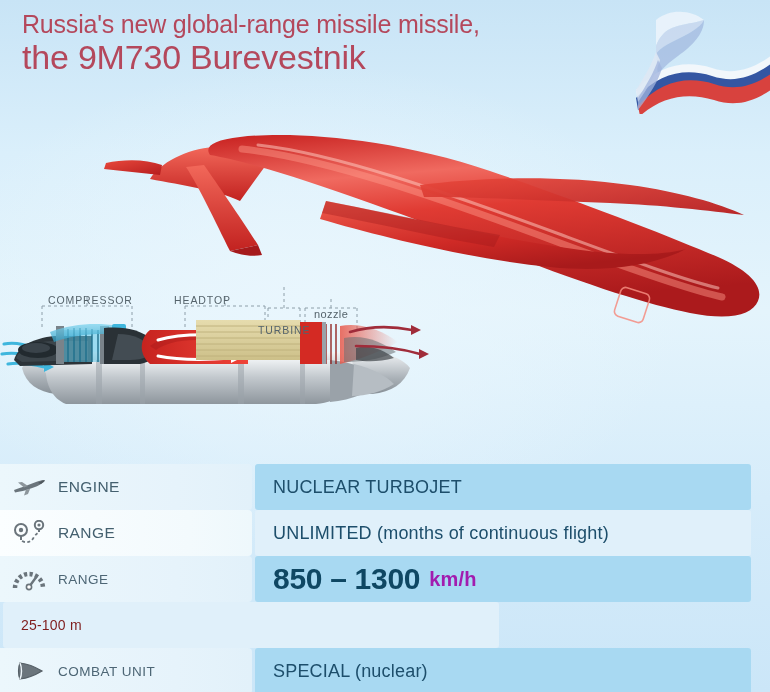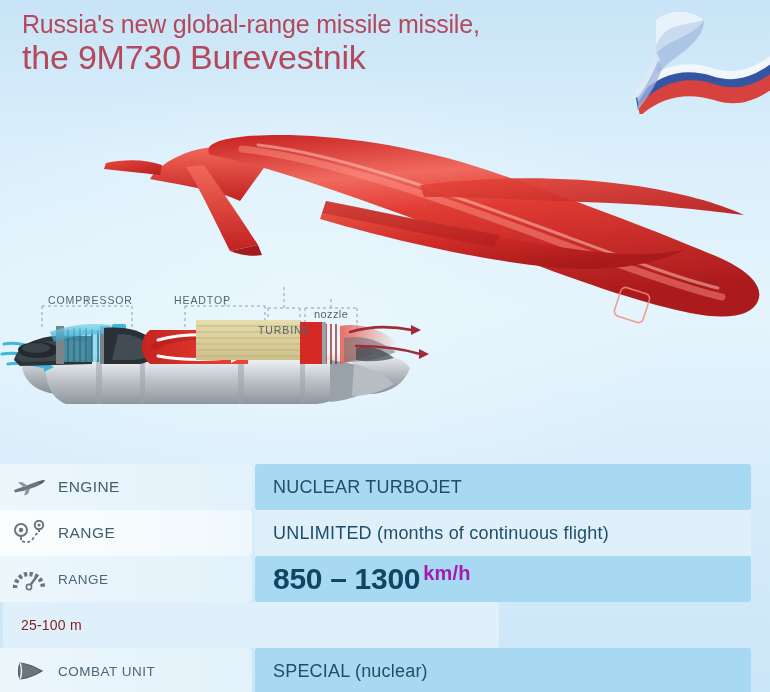--- a/index.html
+++ b/index.html
@@ -51,21 +51,21 @@
   .row-icon{width:58px;display:flex;align-items:center;justify-content:center;flex:none;}
   .row-label{
     color:#4d6675;font-size:13.5px;letter-spacing:0.5px;
   }
   .row-label.big{font-size:15.5px;letter-spacing:0.4px;color:#44606f;}
   .row-value{
     padding-left:18px;color:#1d4e6b;font-size:18px;letter-spacing:0.2px;
   }
   .row-value.speed{
     color:#0f4763;font-size:30px;font-weight:700;letter-spacing:-0.3px;
-    display:flex;align-items:flex-start;gap:3px;
+    display:flex;align-items:center;gap:9px;
   }
   .row-value.speed .unit{font-size:20px;font-weight:700;color:#a21caf;letter-spacing:0.2px;}
   .row-value.alt{font-size:14px;color:#7f1d1d;}
 
   
   .callout{position:absolute;color:#55636b;font-size:10.5px;letter-spacing:0.9px;}
   .callout.lower{letter-spacing:0.4px;font-size:11px;}
 </style>
 </head>
 <body>

